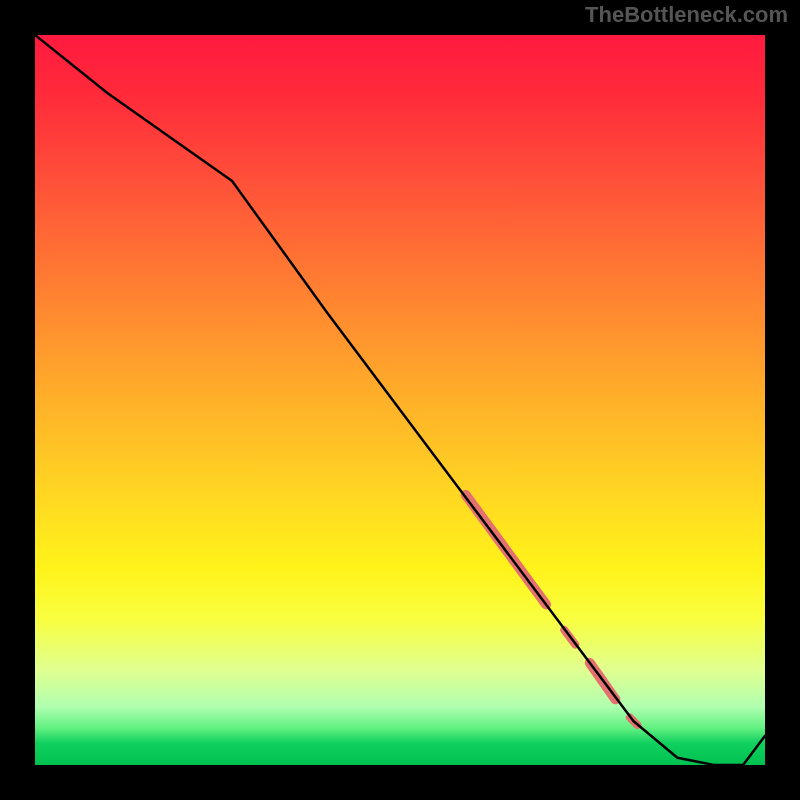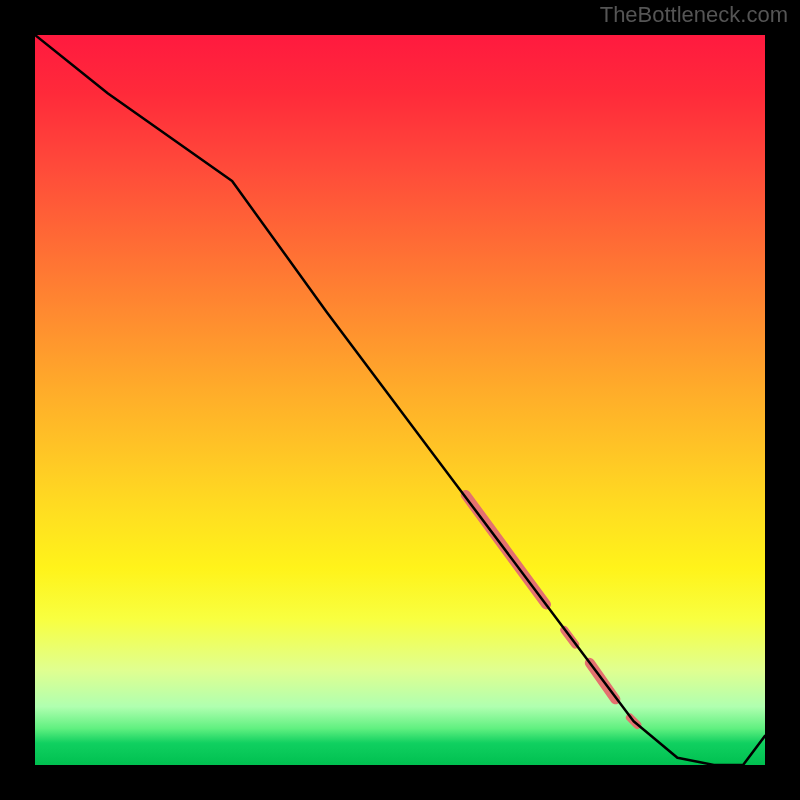--- a/index.html
+++ b/index.html
@@ -10,21 +10,21 @@
     position: relative;
     overflow: hidden;
     font-family: Arial, Helvetica, sans-serif;
   }
   .attribution {
     position: absolute;
     top: 2px;
     right: 12px;
     color: #555;
     font-size: 22px;
-    font-weight: 400;
+    font-weight: 700;
     z-index: 10;
   }
   .plot-area {
     position: absolute;
     left: 35px;
     top: 35px;
     width: 730px;
     height: 730px;
     background: linear-gradient(
       to bottom,

